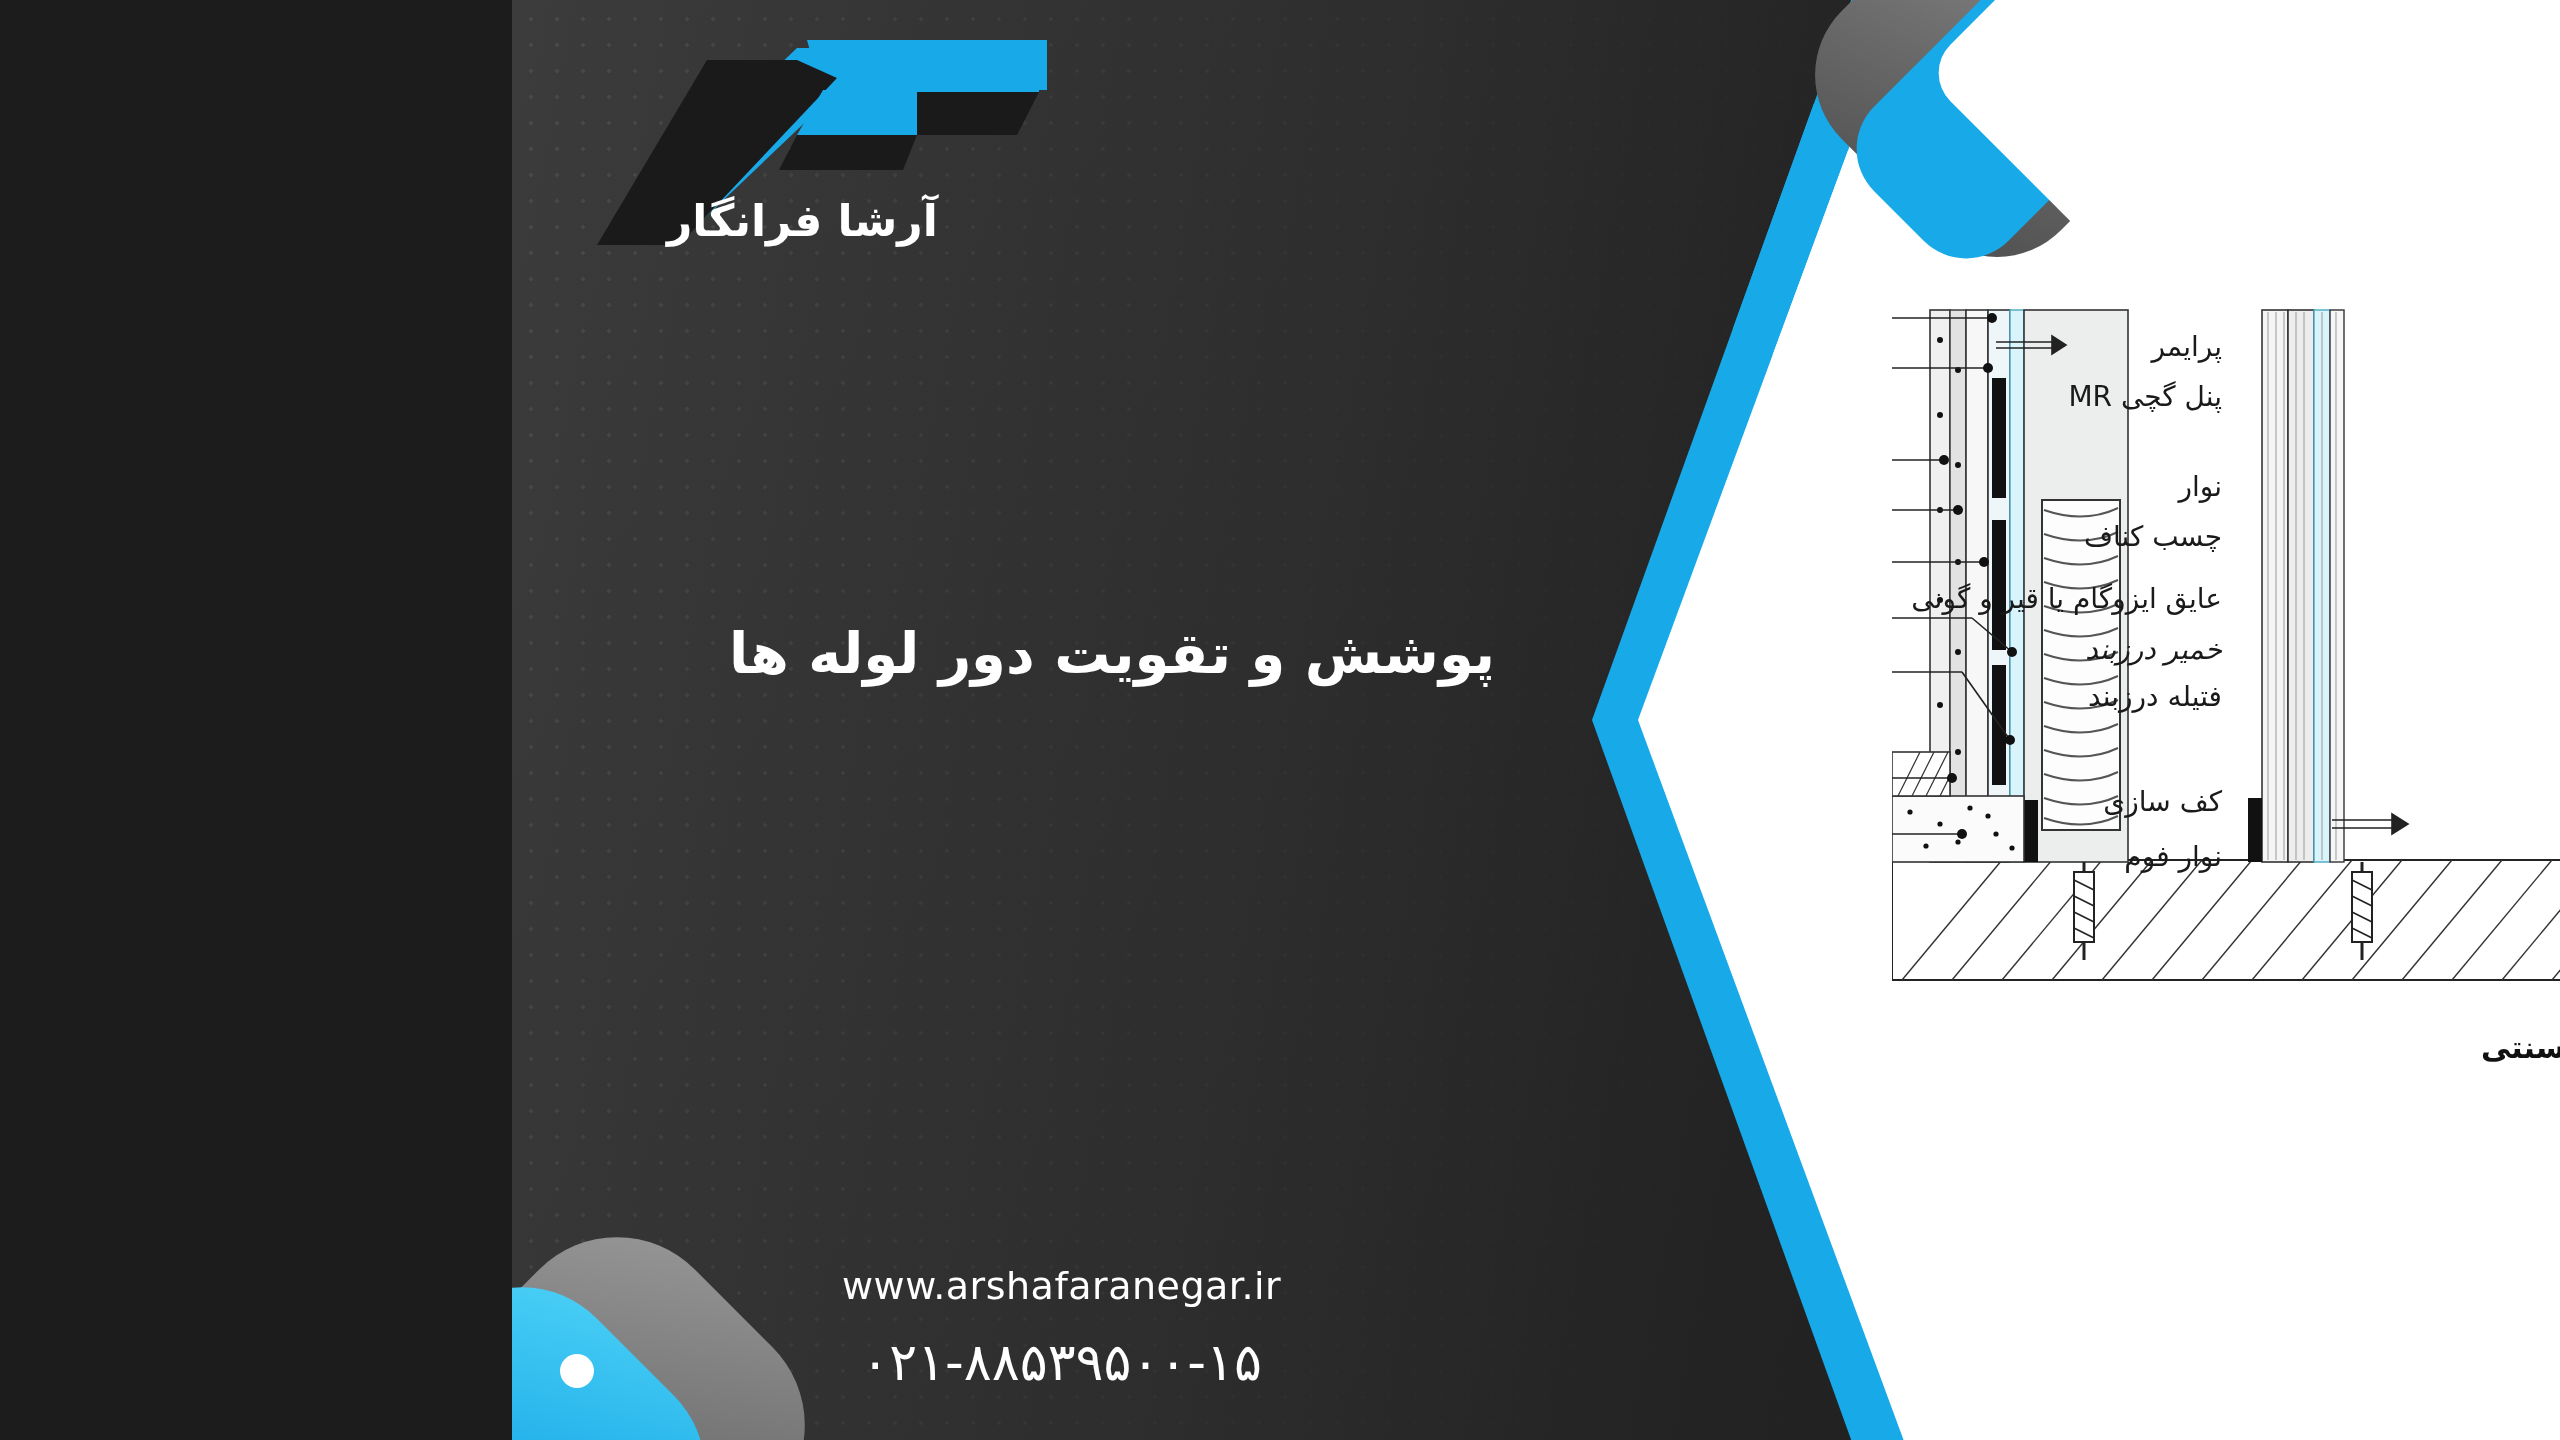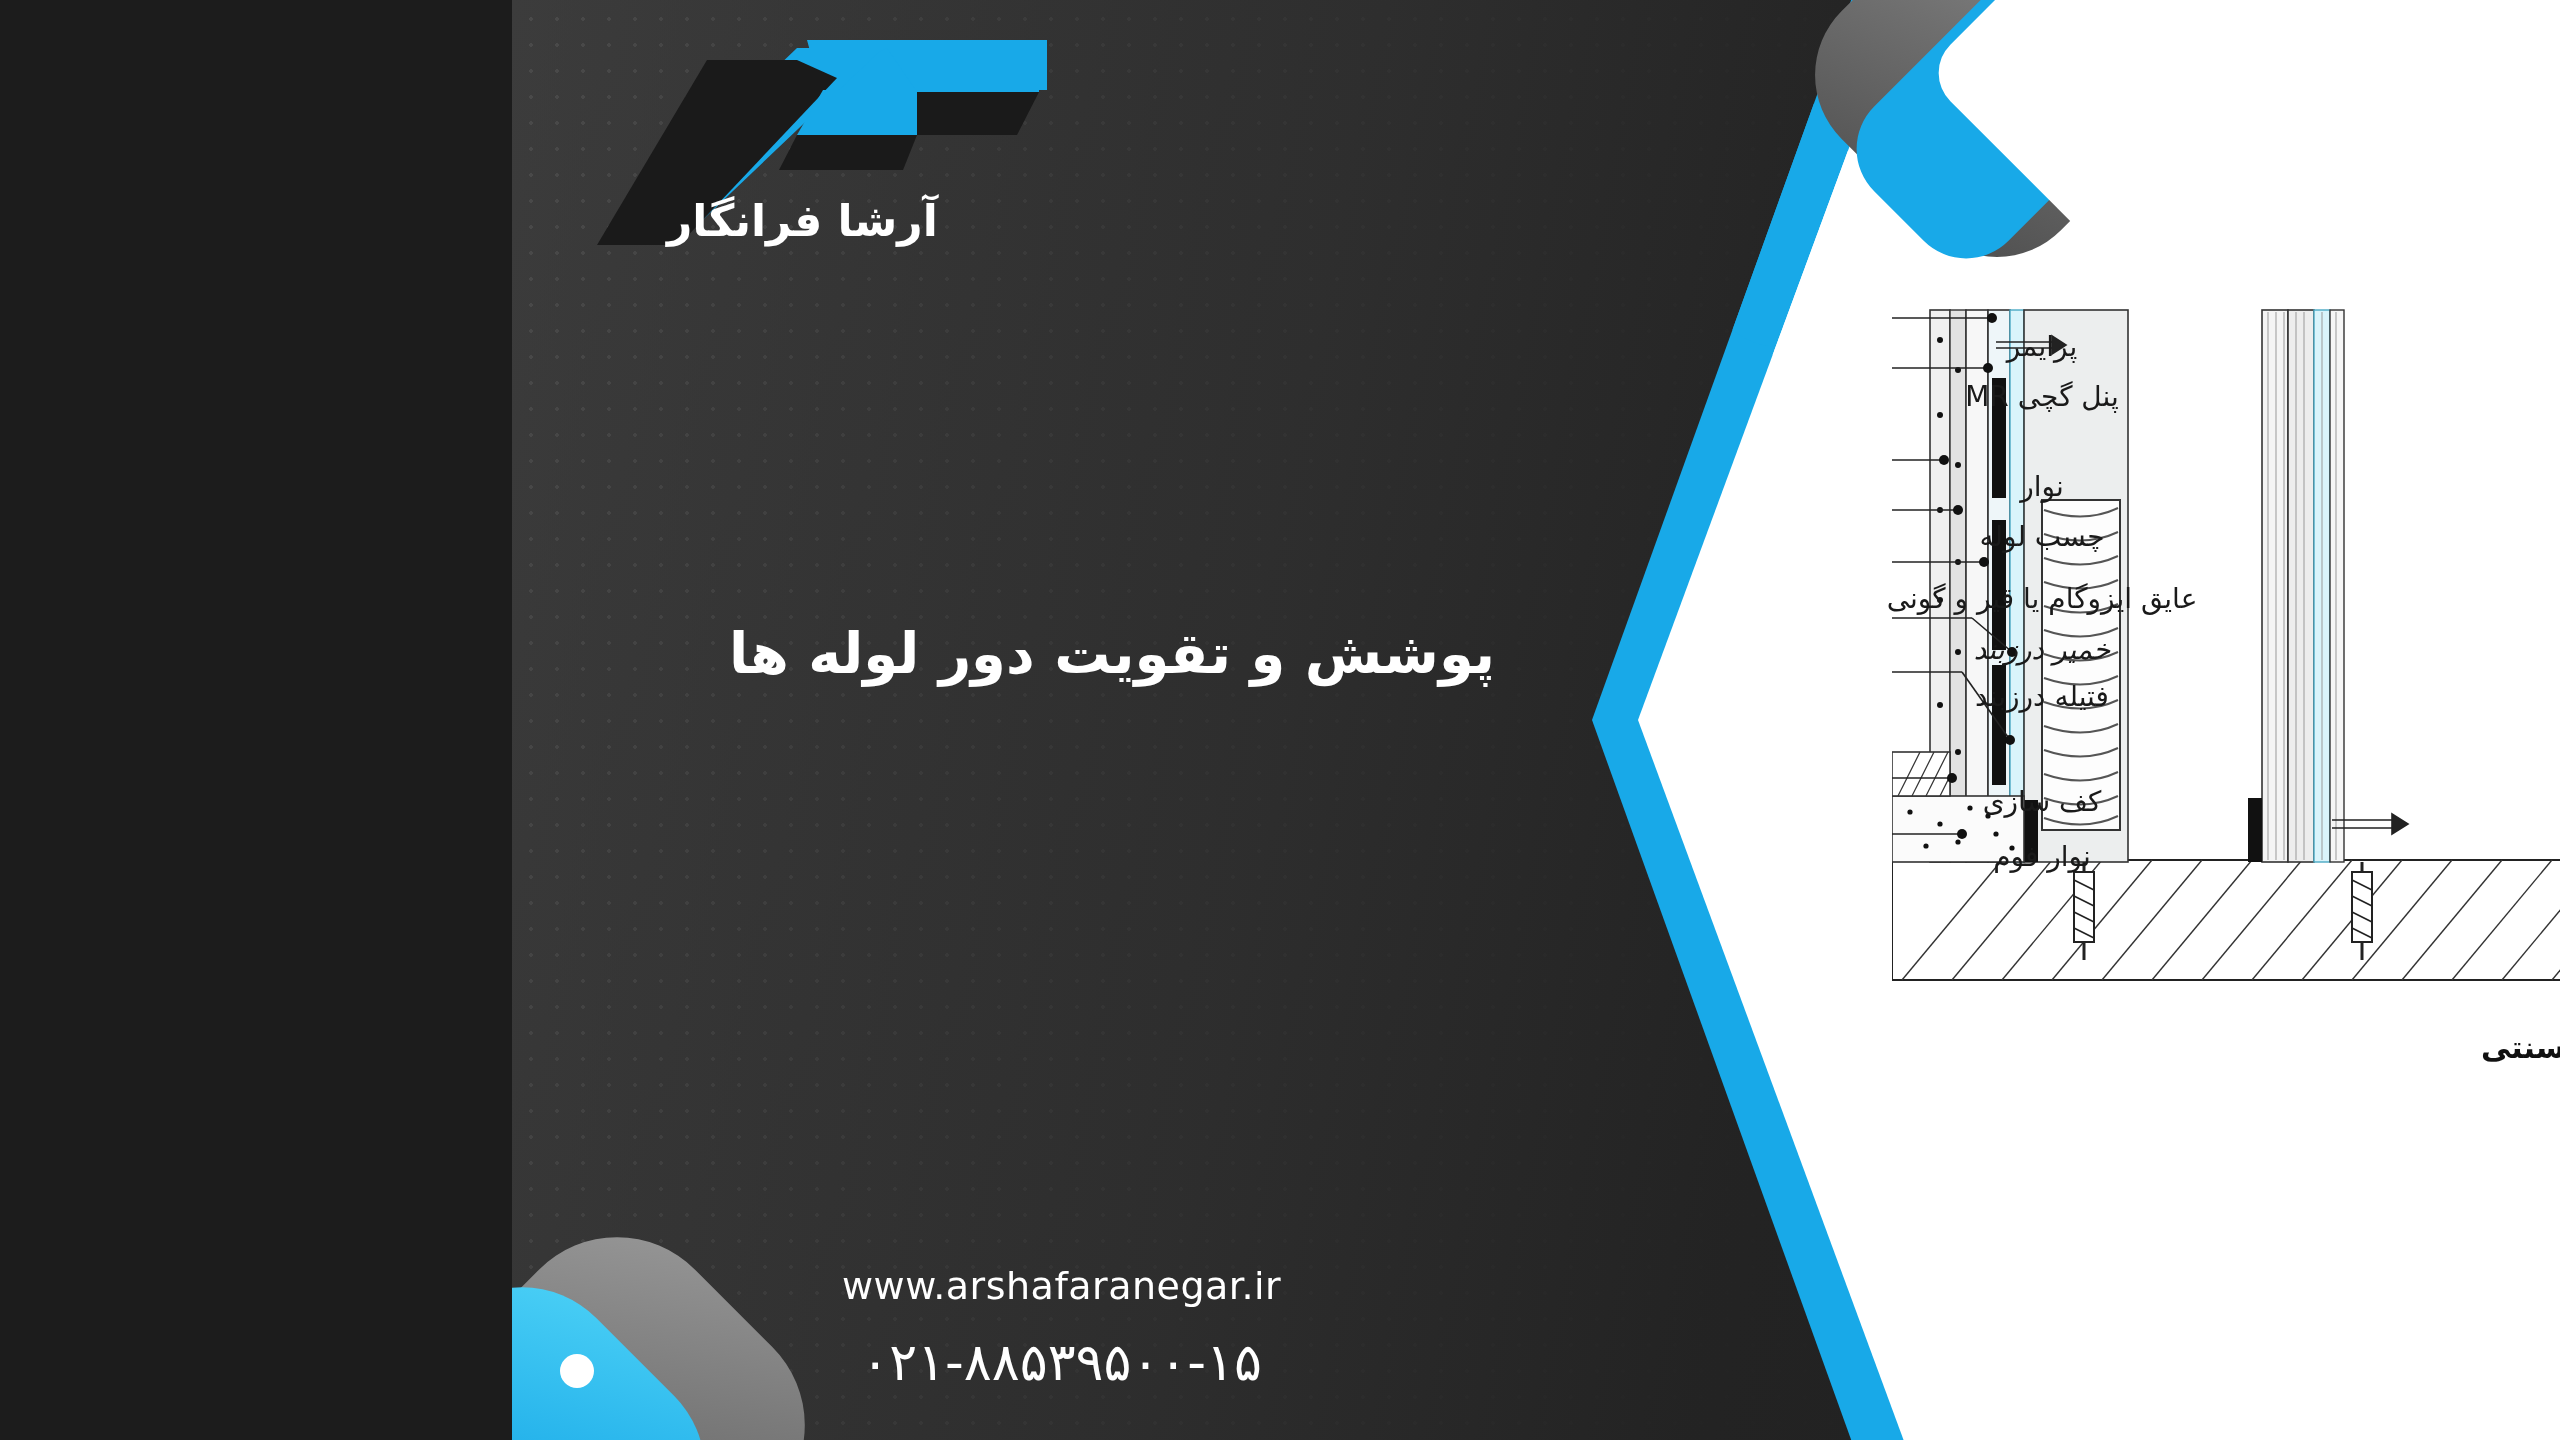--- a/index.html
+++ b/index.html
@@ -224,21 +224,21 @@
     position: absolute;
     top: 330px;
     left: 1350px;
     width: 360px;
     direction: rtl;
   }
   .label-row {
     position: absolute;
     right: 0;
     width: 360px;
-    text-align: center;
+    text-align: right;
     color: #1a1a1a;
     font-size: 28px;
     white-space: nowrap;
   }
   .caption {
     position: absolute;
     top: 1030px;
     left: 1900px;
     width: 620px;
     text-align: center;
@@ -440,21 +440,21 @@
       </g>
 
       <line x1="1045" y1="10" x2="1045" y2="680" stroke="#333" stroke-width="1.4" stroke-dasharray="10 8"></line>
     </svg>
   </div>
 
   <div class="labels">
     <div class="label-row" style="top:0px;">پرایمر</div>
     <div class="label-row" style="top:50px;margin-left:20px;">پنل گچی MR</div>
     <div class="label-row" style="top:140px;">نوار</div>
-    <div class="label-row" style="top:190px;">چسب لوله</div>
+    <div class="label-row" style="top:190px;">چسب کناف</div>
     <div class="label-row" style="top:252px;">عایق ایزوگام یا قیر و گونی</div>
     <div class="label-row" style="top:303px;font-style:italic;">خمیر درزبند</div>
     <div class="label-row" style="top:350px;">فتیله درزبند</div>
     <div class="label-row" style="top:455px;">کف سازی</div>
     <div class="label-row" style="top:510px;">نوار فوم</div>
   </div>
 
   <div class="caption">دیوار دو لایه کناف با گونی سنتی</div>
 
 </div>

